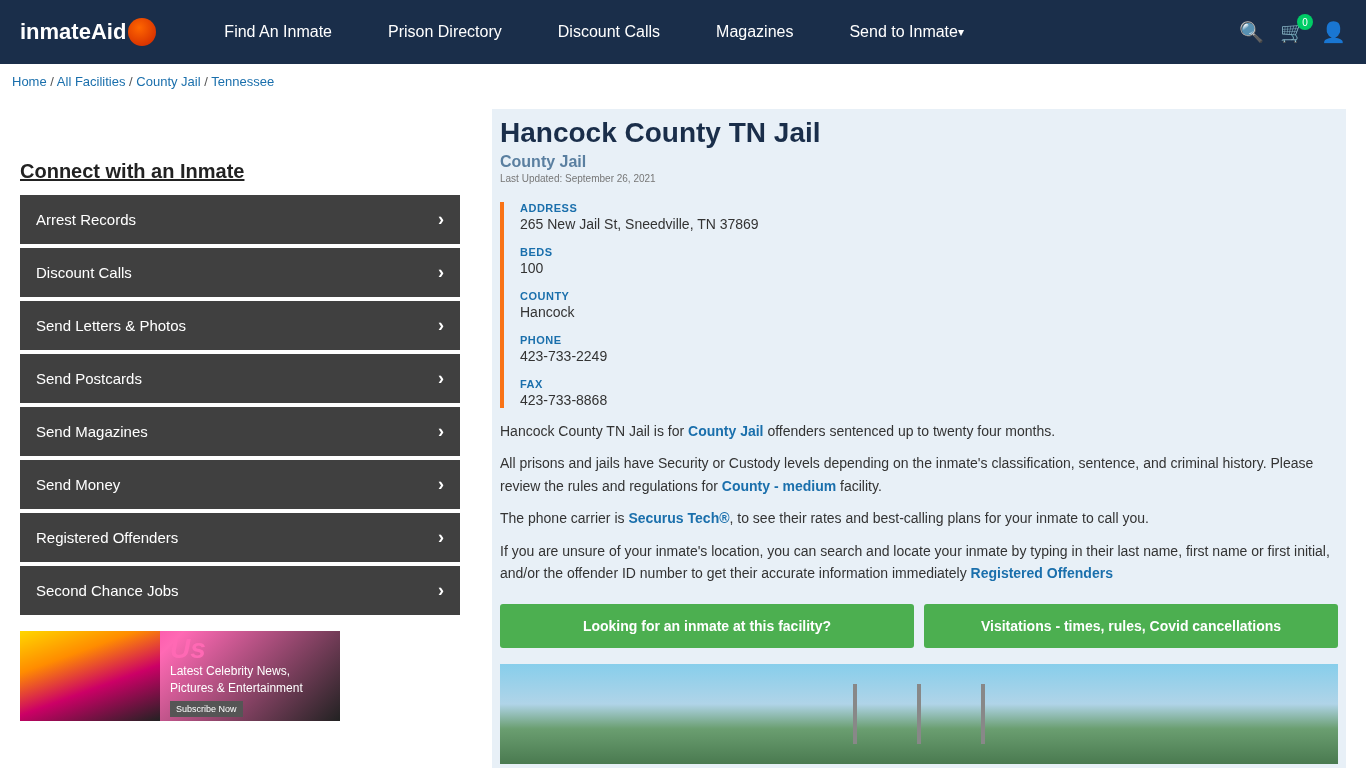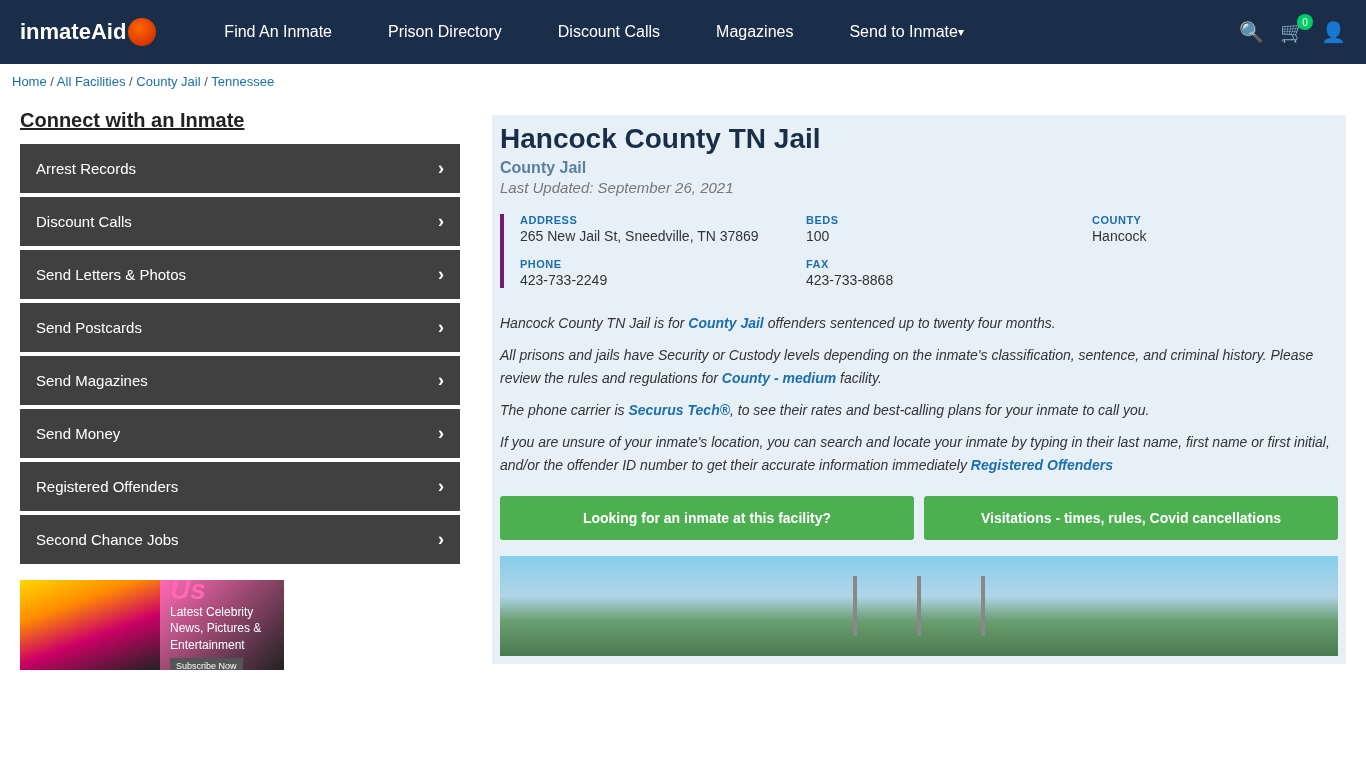--- a/index.html
+++ b/index.html
@@ -123,21 +123,21 @@
       cursor: pointer;
       text-decoration: none;
       font-size: 15px;
     }
     .sidebar-item .chevron {
       font-size: 18px;
       font-weight: bold;
     }
     .ad-banner {
       margin-top: 16px;
-      width: 264px;
+      width: 320px;
       height: 90px;
       background: linear-gradient(135deg, #e91e8c 0%, #ff69b4 40%, #222 100%);
       display: flex;
       align-items: center;
       overflow: hidden;
       position: relative;
     }
     .ad-banner-image {
       width: 140px;
       height: 90px;
@@ -183,33 +183,32 @@
       color: #1a2e4a;
       margin-bottom: 4px;
     }
     .facility-type {
       font-size: 16px;
       color: #5a7fa0;
       font-weight: bold;
       margin-bottom: 2px;
     }
     .facility-updated {
-      font-size: 15px;
+      font-size: 10px;
       color: #777;
-      font-style: italic;
       margin-bottom: 18px;
     }
 
     
     .info-grid {
-      border-left: 4px solid #701a75;
+      border-left: 4px solid #f97316;
       padding-left: 16px;
-      margin-bottom: 24px;
+      margin-bottom: 12px;
       display: grid;
-      grid-template-columns: 1fr 1fr 1fr;
+      grid-template-columns: 1fr;
       gap: 14px 40px;
     }
     .info-field-label {
       font-size: 11px;
       font-weight: bold;
       color: #1a6fac;
       text-transform: uppercase;
       letter-spacing: 0.5px;
       margin-bottom: 2px;
     }
@@ -219,21 +218,21 @@
     }
 
     
     .description {
       font-size: 14px;
       line-height: 1.6;
       color: #333;
       margin-bottom: 10px;
     }
     .description a { color: #1a6fac; text-decoration: none; font-weight: bold; }
-    .description p { margin-bottom: 10px; font-style: italic; }
+    .description p { margin-bottom: 10px; }
 
     
     .action-buttons {
       display: flex;
       gap: 10px;
       margin-top: 20px;
       margin-bottom: 16px;
     }
     .action-btn {
       padding: 14px 20px;

